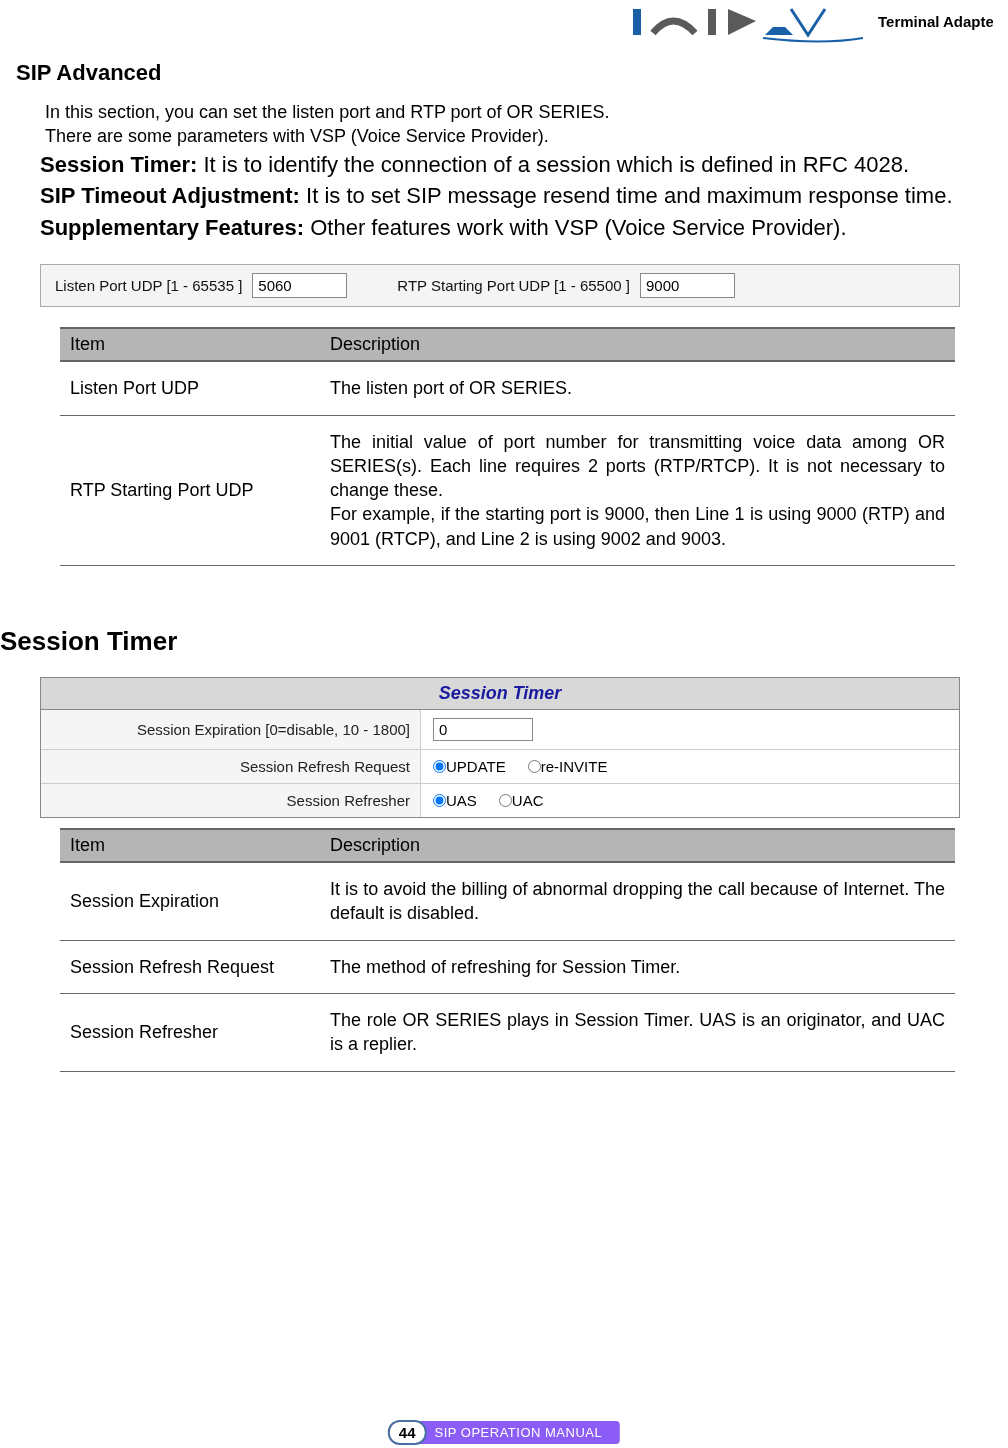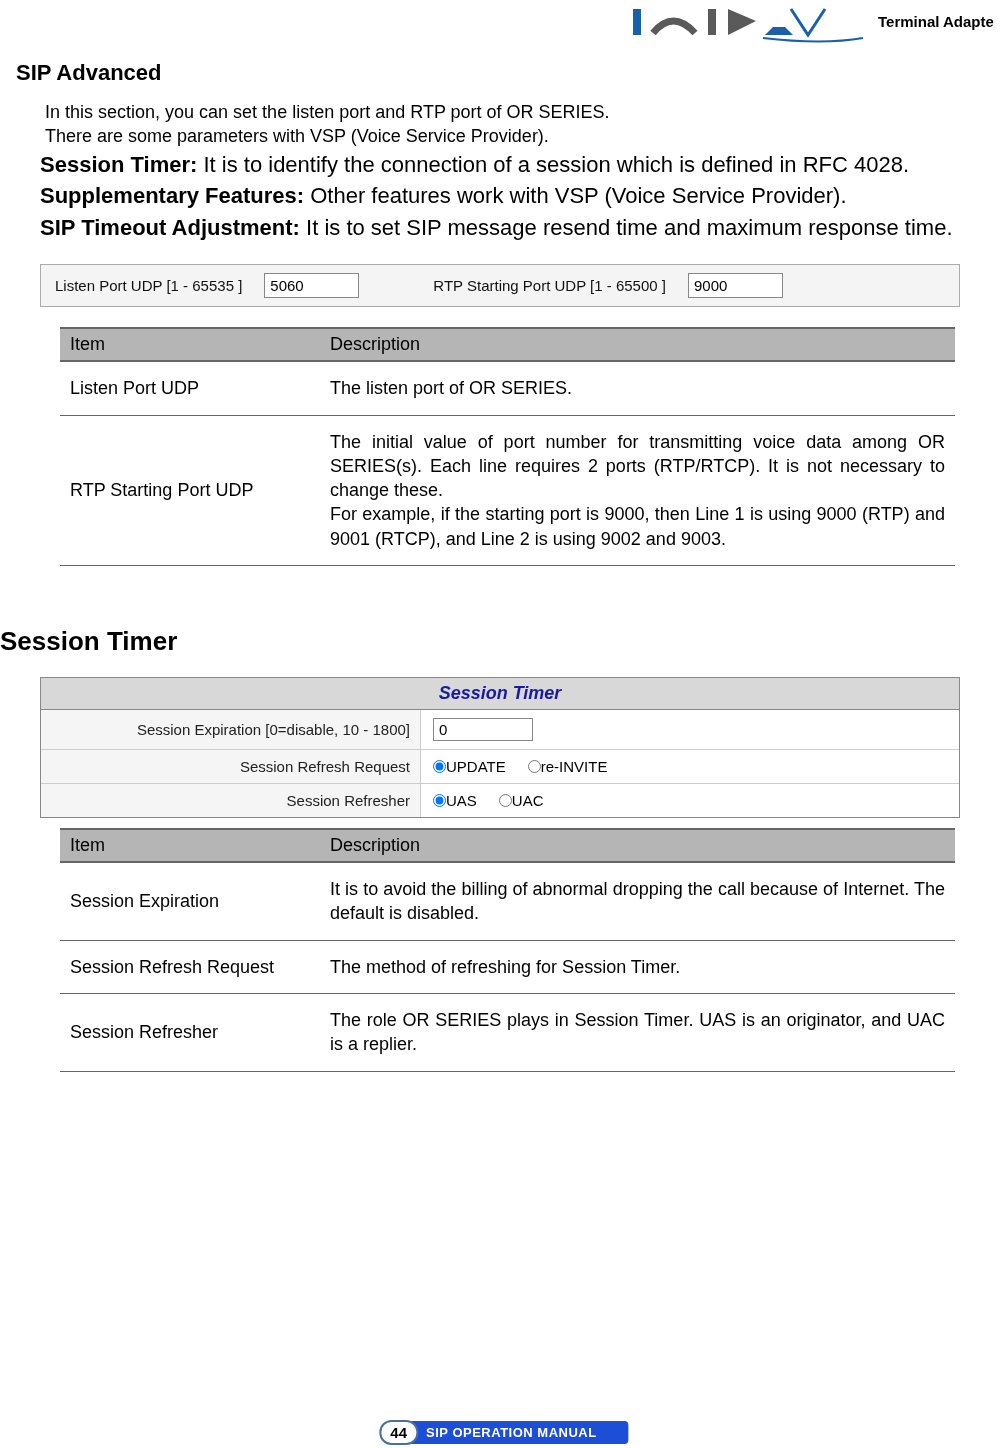--- a/index.html
+++ b/index.html
@@ -6,40 +6,40 @@
 body{font-family:Arial,Helvetica,sans-serif;width:1008px;min-height:1448px;background:#fff;position:relative;color:#000}
 .header-logo{position:absolute;top:5px;right:15px;width:360px;height:38px}
 .logo-svg{width:100%;height:100%}
 .content{padding:60px 30px 0 0}
 h1{font-size:22px;font-weight:bold;margin-bottom:14px;padding-left:16px}
 h2{font-size:26px;font-weight:bold;margin:60px 0 20px 0}
 .intro{padding-left:45px;font-size:18px;line-height:1.35}
 .defs{padding-left:40px;font-size:22px;line-height:1.45;margin-top:0}
 .defs b{font-weight:bold}
 .form-box{margin:20px 0 10px 40px;border:1px solid #aaa;background:#f4f4f4;display:inline-block;width:920px}
-.form-row{display:flex;align-items:center;padding:8px 14px;gap:22px;font-family:"Segoe UI",Tahoma,sans-serif;font-size:15px}
+.form-row{display:flex;align-items:center;padding:8px 14px;gap:10px;font-family:"Segoe UI",Tahoma,sans-serif;font-size:15px}
 .form-row input[type=text]{border:1px solid #888;padding:3px 5px;font-size:15px;width:95px;background:#fff}
 .form-row label{color:#111}
 .desc-table{width:895px;margin:10px 0 0 60px;border-collapse:collapse;font-size:18px}
 .desc-table th{background:#b5b5b5;text-align:left;font-weight:normal;padding:5px 10px;border-top:2px solid #666;border-bottom:2px solid #666}
 .desc-table th:first-child{width:260px}
 .desc-table td{padding:14px 10px;vertical-align:middle;border-bottom:1px solid #666;line-height:1.35;text-align:justify}
 .desc-table td:first-child{vertical-align:middle}
 .session-box{margin:20px 0 10px 40px;border:1px solid #888;width:920px;background:#f5f5f5;font-family:"Segoe UI",Tahoma,sans-serif;font-size:15px}
 .session-title{display:flex;justify-content:center;align-items:center;background:#d8d8d8;border-bottom:1px solid #888;font-weight:bold;font-style:italic;color:#1a1aa0;padding:5px 0;font-size:18px}
 .session-row{display:flex;align-items:center;border-bottom:1px solid #ccc}
 .session-row:last-child{border-bottom:none}
 .session-label{width:380px;text-align:right;padding:8px 10px;border-right:1px solid #ccc;color:#222}
 .session-control{flex:1;padding:8px 12px;display:flex;align-items:center;gap:14px;background:#fff;border-left:1px solid #ccc;margin-left:-1px}
 .session-control input[type=text]{border:1px solid #888;padding:2px 5px;width:100px;background:#fff;font-size:15px}
 .radio-group{display:flex;align-items:center;gap:22px}
 .radio-group label{display:flex;align-items:center;}
 .footer{position:absolute;bottom:3px;left:50%;transform:translateX(-50%);display:flex;align-items:center}
 .page-num{background:#fff;color:#000000;border:2px solid #4a6fa0;border-radius:12px;padding:2px 9px;font-size:15px;font-weight:bold;position:relative;z-index:2}
-.footer-label{background:#1d4ed8;color:#fff;font-size:13px;font-weight:bold;padding:4px 32px 4px 22px;margin-left:-14px;letter-spacing:0.5px;border-radius:0 4px 4px 0}
+.footer-label{background:#8b5cf6;color:#fff;font-size:13px;font-weight:normal;padding:4px 18px 4px 22px;margin-left:-14px;letter-spacing:0.5px;border-radius:0 4px 4px 0}
 </style>
 </head>
 <body>
 
 <div class="header-logo">
 <svg class="logo-svg" viewBox="0 0 360 38">
 <rect x="0" y="4" width="8" height="26" fill="#1a60a8"></rect>
 <path d="M 20 28 Q 40 4 62 28" stroke="#5a5a5a" stroke-width="7" fill="none"></path>
 <rect x="75" y="4" width="8" height="26" fill="#5a5a5a"></rect>
 <path d="M 95 4 L 95 30 L 123 16 Z" fill="#5a5a5a"></path>
@@ -51,22 +51,22 @@
 </div>
 
 <div class="content">
 <h1>SIP Advanced</h1>
 <div class="intro">
 <div>In this section, you can set the listen port and RTP port of OR SERIES.</div>
 <div>There are some parameters with VSP (Voice Service Provider).</div>
 </div>
 <div class="defs">
 <div><b>Session Timer:</b><span> It is to identify the connection of a session which is defined in RFC 4028.</span></div>
+<div><b>SIP Timeout Adjustment:</b><span> It is to set SIP message resend time and maximum response time.</span></div>
 <div><b>Supplementary Features:</b><span> Other features work with VSP (Voice Service Provider).</span></div>
-<div><b>SIP Timeout Adjustment:</b><span> It is to set SIP message resend time and maximum response time.</span></div>
 </div>
 
 <div class="form-box">
 <div class="form-row">
 <label>Listen Port UDP [1 - 65535 ]</label>
 <input type="text" value="5060" style="">
 <span style="flex:0 0 30px"></span>
 <label>RTP Starting Port UDP [1 - 65500 ]</label>
 <input type="text" value="9000" style="">
 </div>

